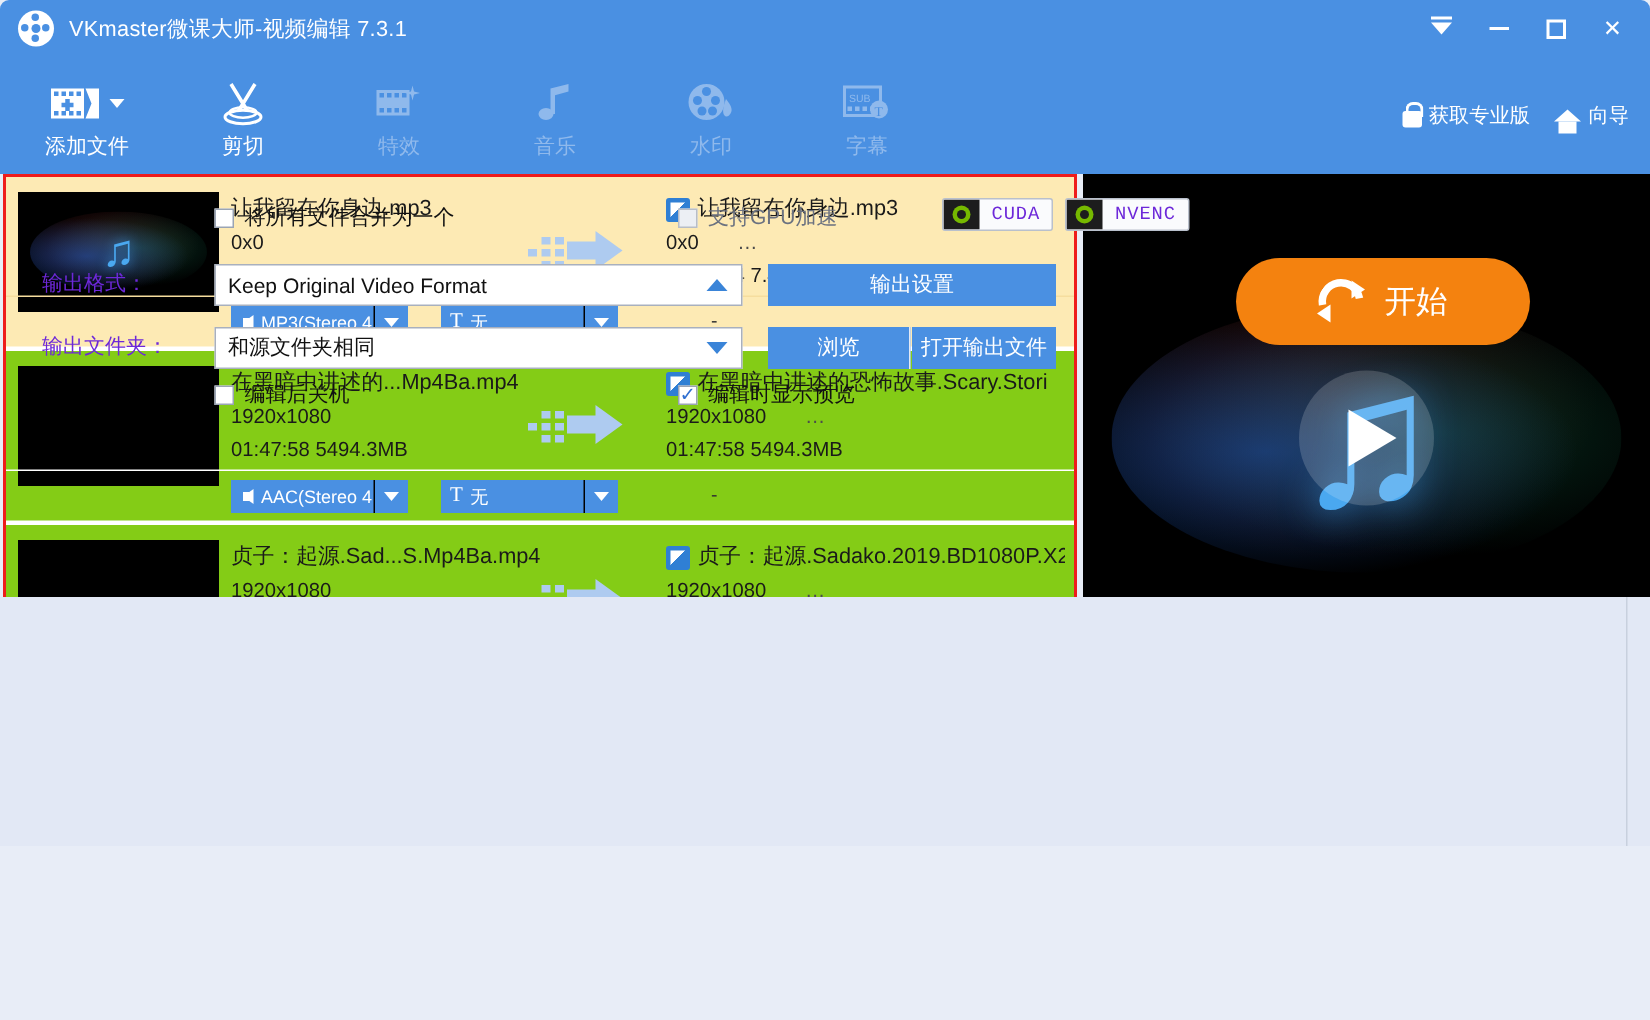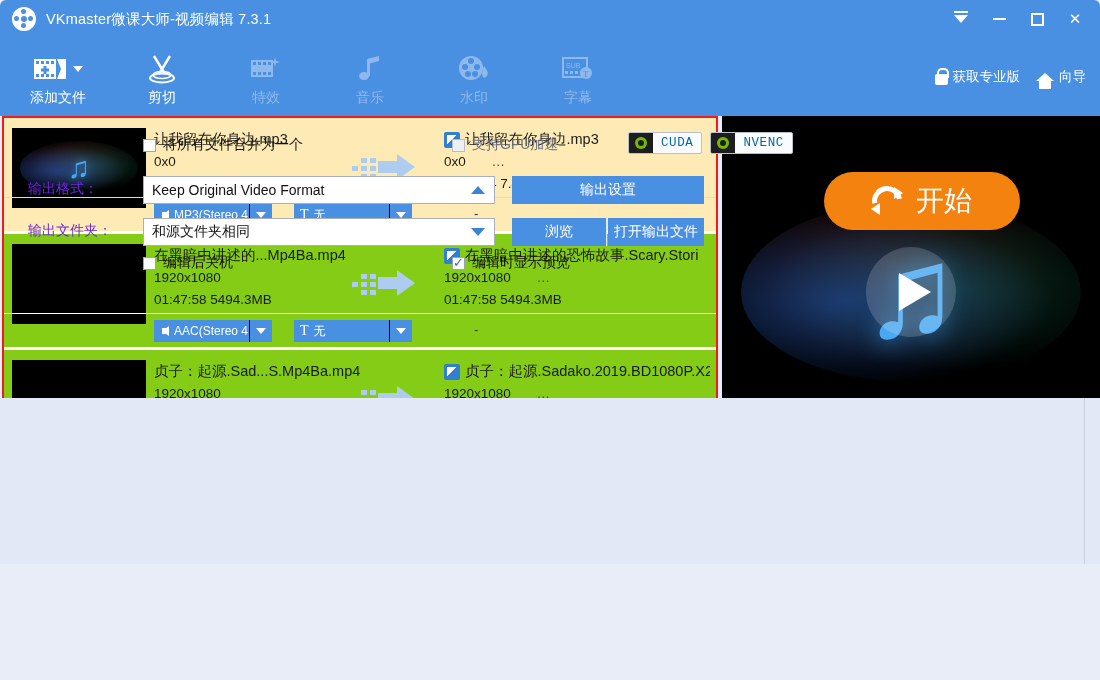--- a/index.html
+++ b/index.html
@@ -370,21 +370,21 @@
   }
   .badge .nv .eye {
     width: 12px; height: 12px; border-radius: 50%; background: #76b900;
     position: relative;
   }
   .badge .nv .eye::after {
     content: ""; position: absolute; left: 3px; top: 3px;
     width: 6px; height: 6px; border-radius: 50%; background: #1d1d1d;
   }
   .badge .txt {
-    padding: 0 8px; font-size: 12.5px; color: #0369a1; letter-spacing: .6px;
+    padding: 0 8px; font-size: 12.5px; color: #6d28d9; letter-spacing: .6px;
     font-family: "Liberation Mono", monospace;
   }
   .field-label { position: absolute; font-size: 14px; color: #6d28d9; }
   .lbl-fmt { left: 28px; top: 180px; }
   .lbl-folder { left: 28px; top: 222px; }
   .selectbox {
     position: absolute; left: 143px; width: 352px; height: 28px;
     background: #ffffff; border: 1px solid #a8b0be;
     display: flex; align-items: center; padding: 0 8px; font-size: 14px; color: #111;
   }
@@ -429,21 +429,21 @@
   .startbtn .refresh .ar1 {
     position: absolute; right: -1px; top: 1px; width: 0; height: 0;
     border-top: 6px solid transparent; border-bottom: 6px solid transparent;
     border-left: 9px solid #fff;
   }
   .startbtn .refresh .ar2 {
     position: absolute; left: -1px; bottom: 1px; width: 0; height: 0;
     border-top: 6px solid transparent; border-bottom: 6px solid transparent;
     border-right: 9px solid #fff;
   }
-  .startbtn .t { color: #fff; font-size: 28px; }
+  .startbtn .t { color: #fff; font-size: 21px; }
   .vdivider {
     position: absolute; left: 1084px; top: 398px; width: 1px; height: 166px;
     background: #c8d0de;
   }
 </style>
 </head>
 <body>
 
 <div class="app">
 

